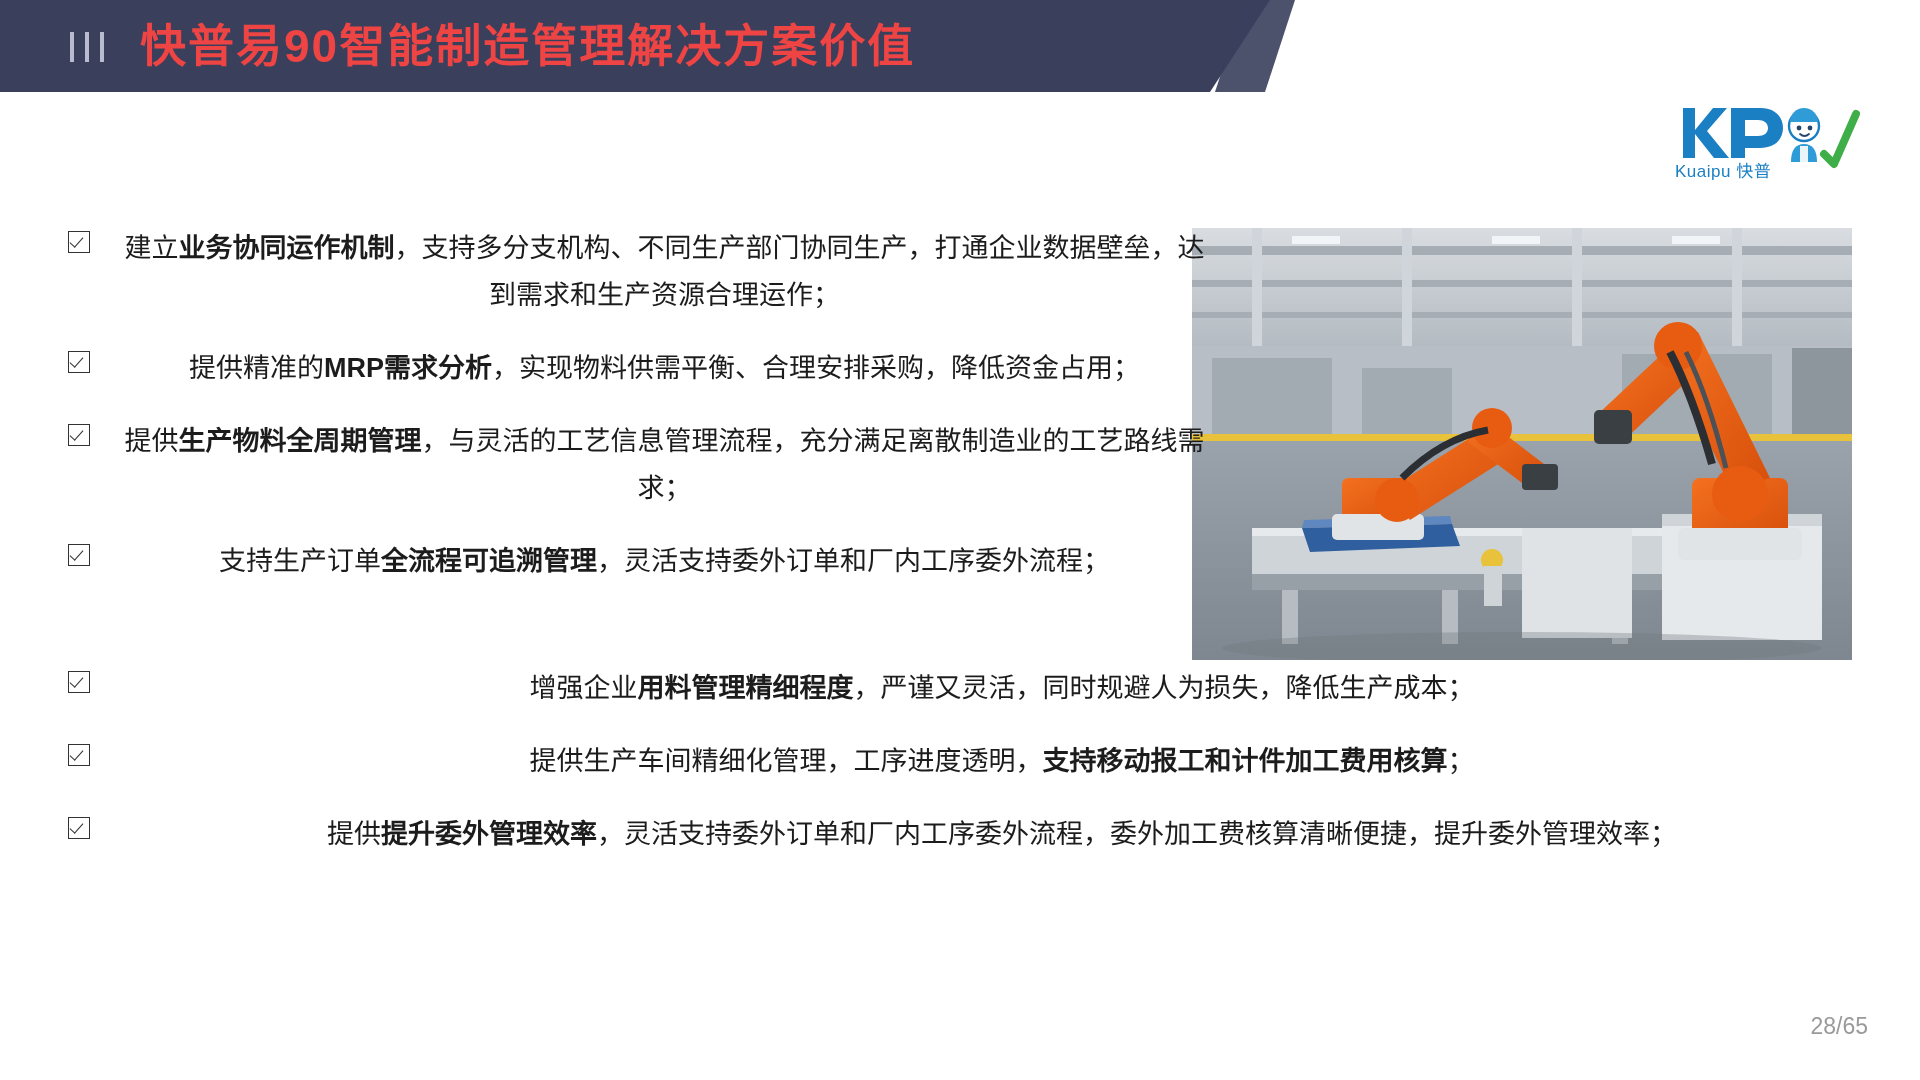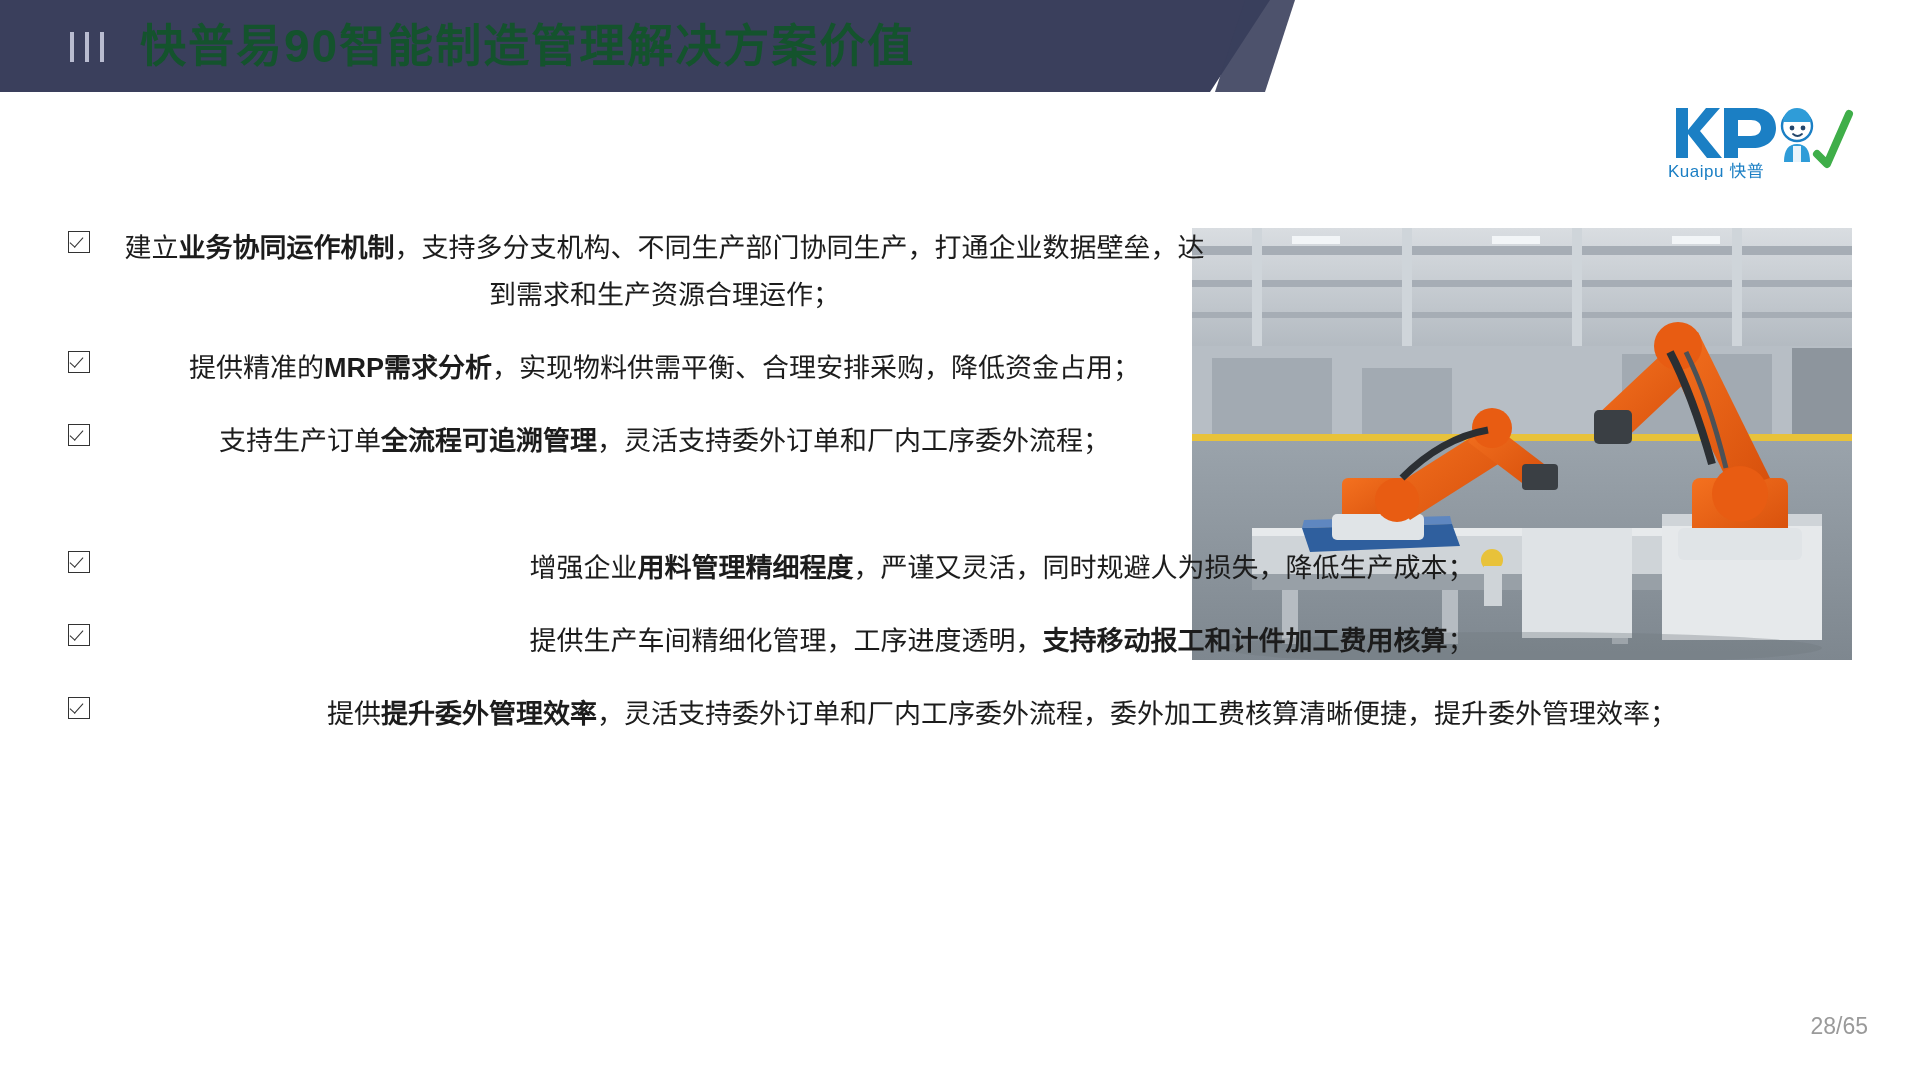--- a/index.html
+++ b/index.html
@@ -60,30 +60,30 @@
     width: 4px;
     height: 30px;
     background: #b9bcd0;
   }
   .header-title {
     position: absolute;
     left: 140px;
     top: 14px;
     font-size: 46px;
     font-weight: bold;
-    color: #14532d;
+    color: #ef4444;
     letter-spacing: 2px;
     line-height: 64px;
     white-space: nowrap;
   }
 
   
   .logo {
     position: absolute;
-    right: 60px;
+    right: 53px;
     top: 100px;
     width: 200px;
     height: 84px;
     margin-left: 48px;
   }
   .logo svg { display: block; }
   .logo-text {
     position: absolute;
     left: 8px;
     bottom: 2px;
@@ -305,23 +305,27 @@
     <div class="bullet narrow">
       <span class="check"></span>
       <span class="txt"><span>建立</span><b>业务协同运作机制</b><span>，支持多分支机构、不同生产部门协同生产，打通企业数据壁垒，达到需求和生产资源合理运作；</span></span>
     </div>
 
     <div class="bullet narrow">
       <span class="check"></span>
       <span class="txt"><span>提供精准的</span><b>MRP需求分析</b><span>，实现物料供需平衡、合理安排采购，降低资金占用；</span></span>
     </div>
 
-
     <div class="bullet narrow">
       <span class="check"></span>
+      <span class="txt"><span>提供</span><b>生产物料全周期管理</b><span>，与灵活的工艺信息管理流程，充分满足离散制造业的工艺路线需求；</span></span>
+    </div>
+
+    <div class="bullet narrow">
+      <span class="check"></span>
       <span class="txt"><span>支持生产订单</span><b>全流程可追溯管理</b><span>，灵活支持委外订单和厂内工序委外流程；</span></span>
     </div>
 
     <div class="gap"></div>
 
     <div class="bullet wide">
       <span class="check"></span>
       <span class="txt"><span>增强企业</span><b>用料管理精细程度</b><span>，严谨又灵活，同时规避人为损失，降低生产成本；</span></span>
     </div>
 

